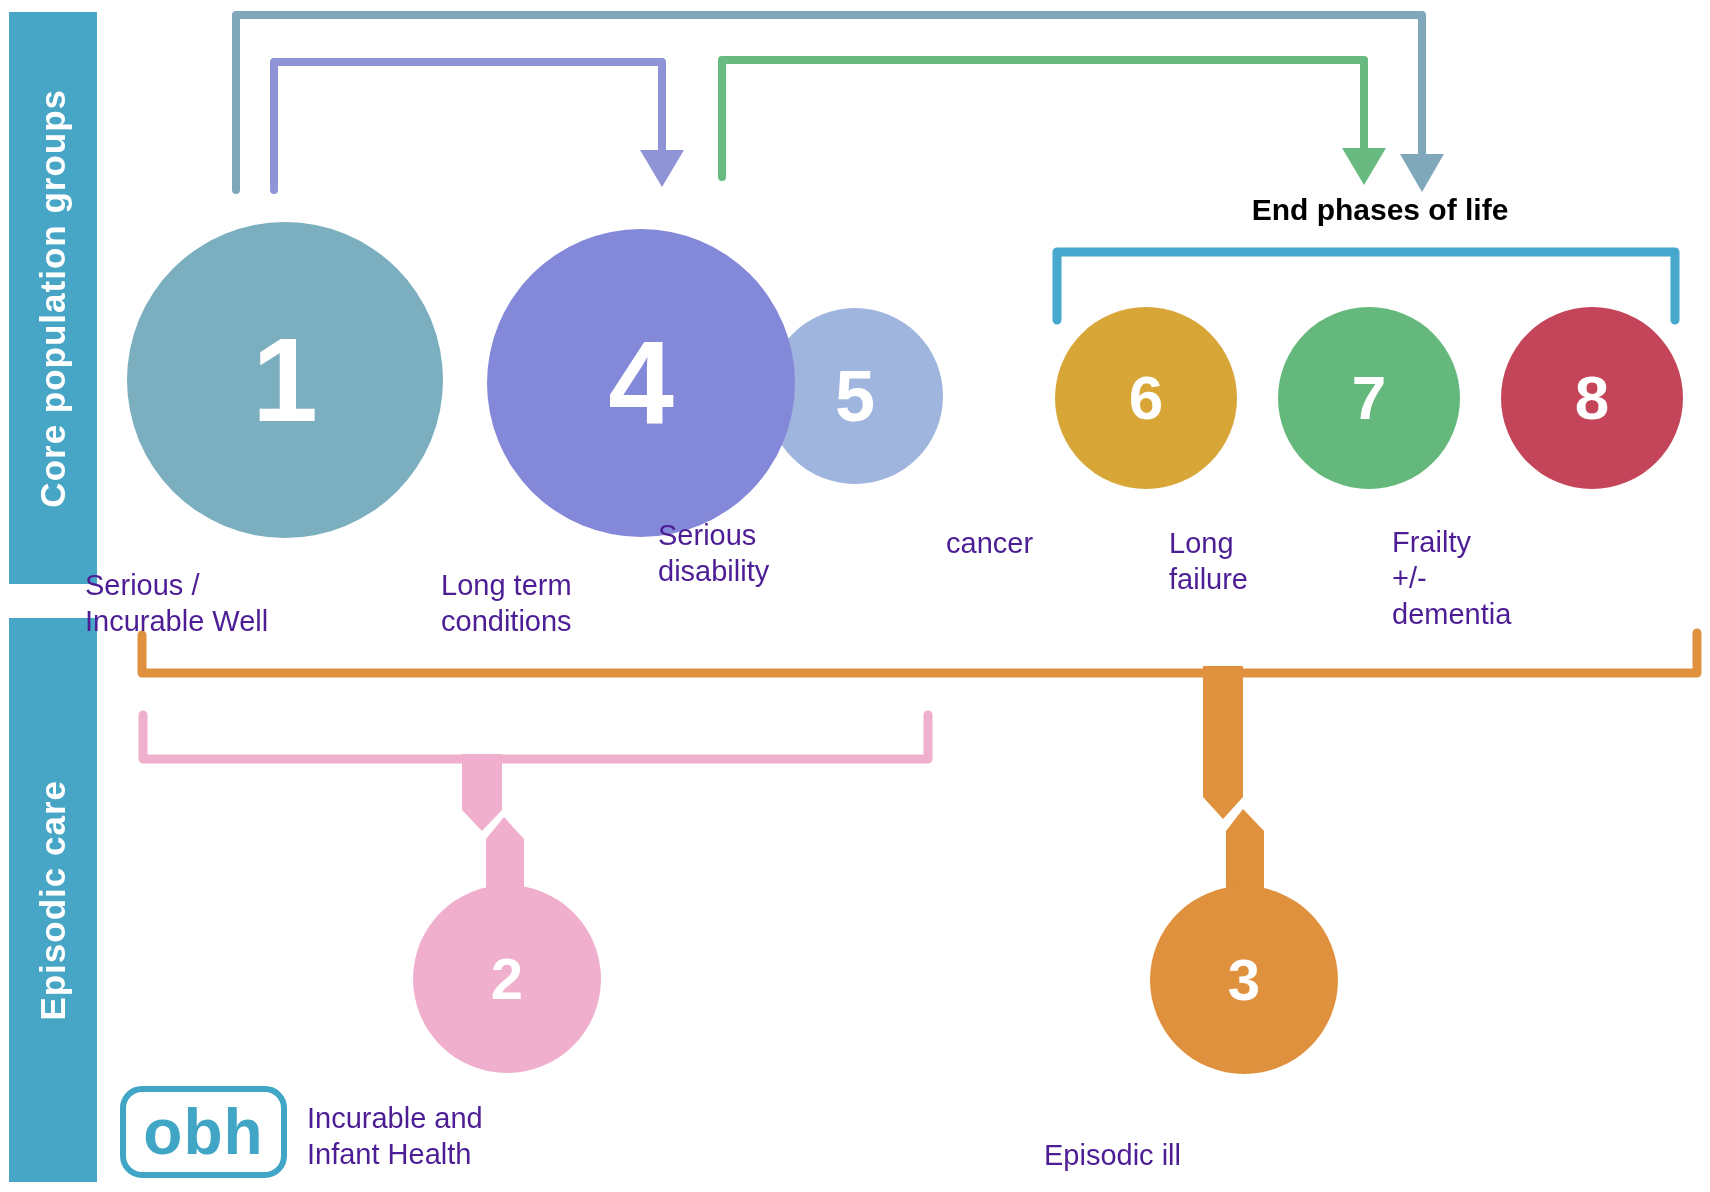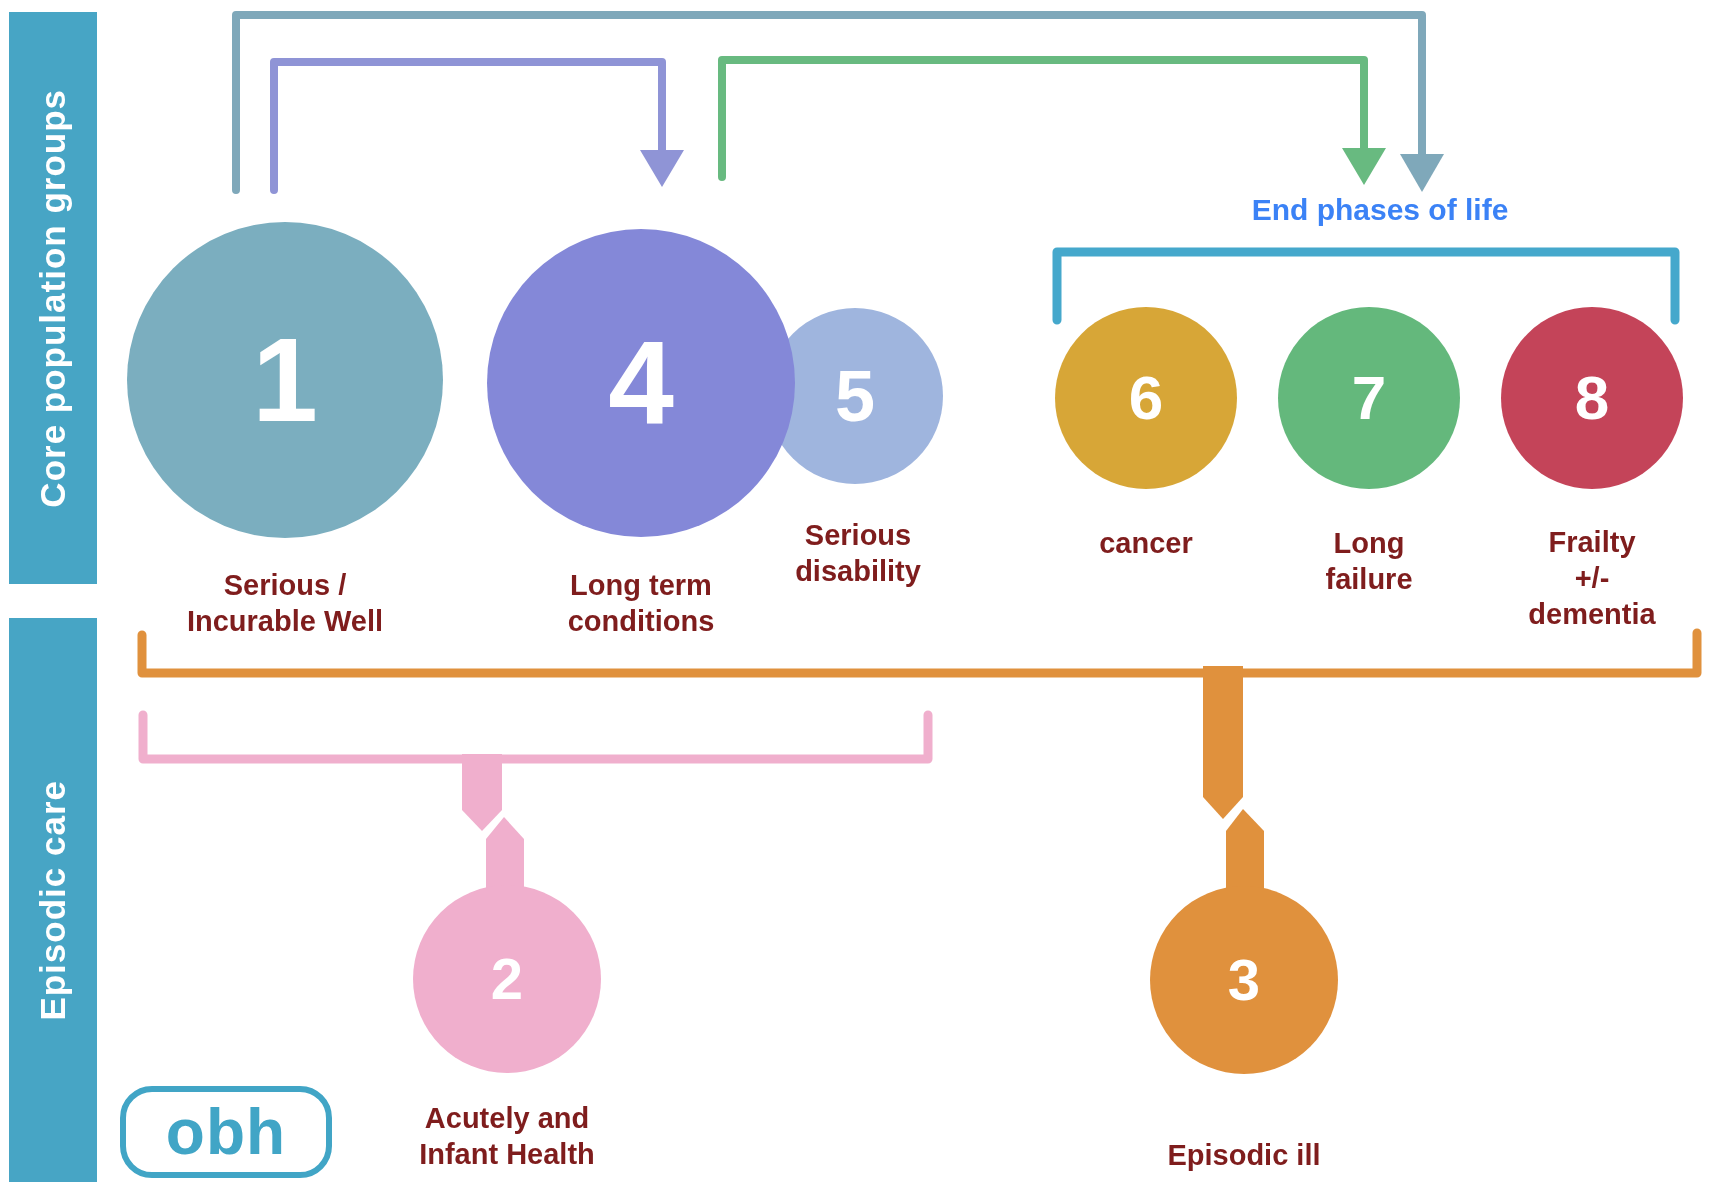--- a/index.html
+++ b/index.html
@@ -16,39 +16,39 @@
   .circle{
     position:absolute;border-radius:50%;z-index:2;
     display:flex;align-items:center;justify-content:center;
   }
   .num{color:#ffffff;font-weight:bold;line-height:1;}
   .num-xl{font-size:118px;}
   .num-lg{font-size:72px;}
   .num-md{font-size:62px;}
   .num-sm{font-size:58px;}
   .label{
-    position:absolute;z-index:3;text-align:center;
-    color:#7f1d1d;font-weight:bold;font-size:29px;line-height:36px;
+    position:absolute;z-index:3;text-align:left;
+    color:#4c1d95;font-weight:normal;font-size:29px;line-height:36px;
   }
   .annot{
     position:absolute;z-index:3;text-align:center;
-    color:#3b82f6;font-weight:bold;font-size:30px;line-height:36px;
+    color:#000000;font-weight:bold;font-size:30px;line-height:36px;
   }
   .sidebar-bar{
     position:absolute;left:9px;width:88px;z-index:2;
     display:flex;align-items:center;justify-content:center;
   }
   .vtext{
     writing-mode:vertical-rl;transform:rotate(180deg);
     color:#ffffff;font-weight:bold;font-size:35px;letter-spacing:1px;
     white-space:nowrap;
   }
   .logo{
-    position:absolute;left:120px;top:1086px;width:212px;height:92px;z-index:2;
-    border:6px solid currentColor;border-radius:32px;box-sizing:border-box;
+    position:absolute;left:120px;top:1086px;width:167px;height:92px;z-index:2;
+    border:6px solid currentColor;border-radius:22px;box-sizing:border-box;
     display:flex;align-items:center;justify-content:center;
     font-weight:bold;font-size:64px;letter-spacing:1px;line-height:1;
   }
 </style>
 </head>
 <body>
 
 <div id="canvas">
 
   <svg id="connector-layer" width="1710" height="1192" viewBox="0 0 1710 1192">
@@ -139,21 +139,21 @@
   <div class="label" style="left:1169px;top:525px;width:400px;">
     <div>Long</div>
     <div>failure</div>
   </div>
   <div class="label" style="left:1392px;top:524px;width:400px;">
     <div>Frailty</div>
     <div>+/-</div>
     <div>dementia</div>
   </div>
   <div class="label" style="left:307px;top:1100px;width:400px;">
-    <div>Acutely and</div>
+    <div>Incurable and</div>
     <div>Infant Health</div>
   </div>
   <div class="label" style="left:1044px;top:1137px;width:400px;">
     <div>Episodic ill</div>
   </div>
 
   <div class="logo" style="color: rgb(65, 165, 198);">
     <span>obh</span>
   </div>
 

